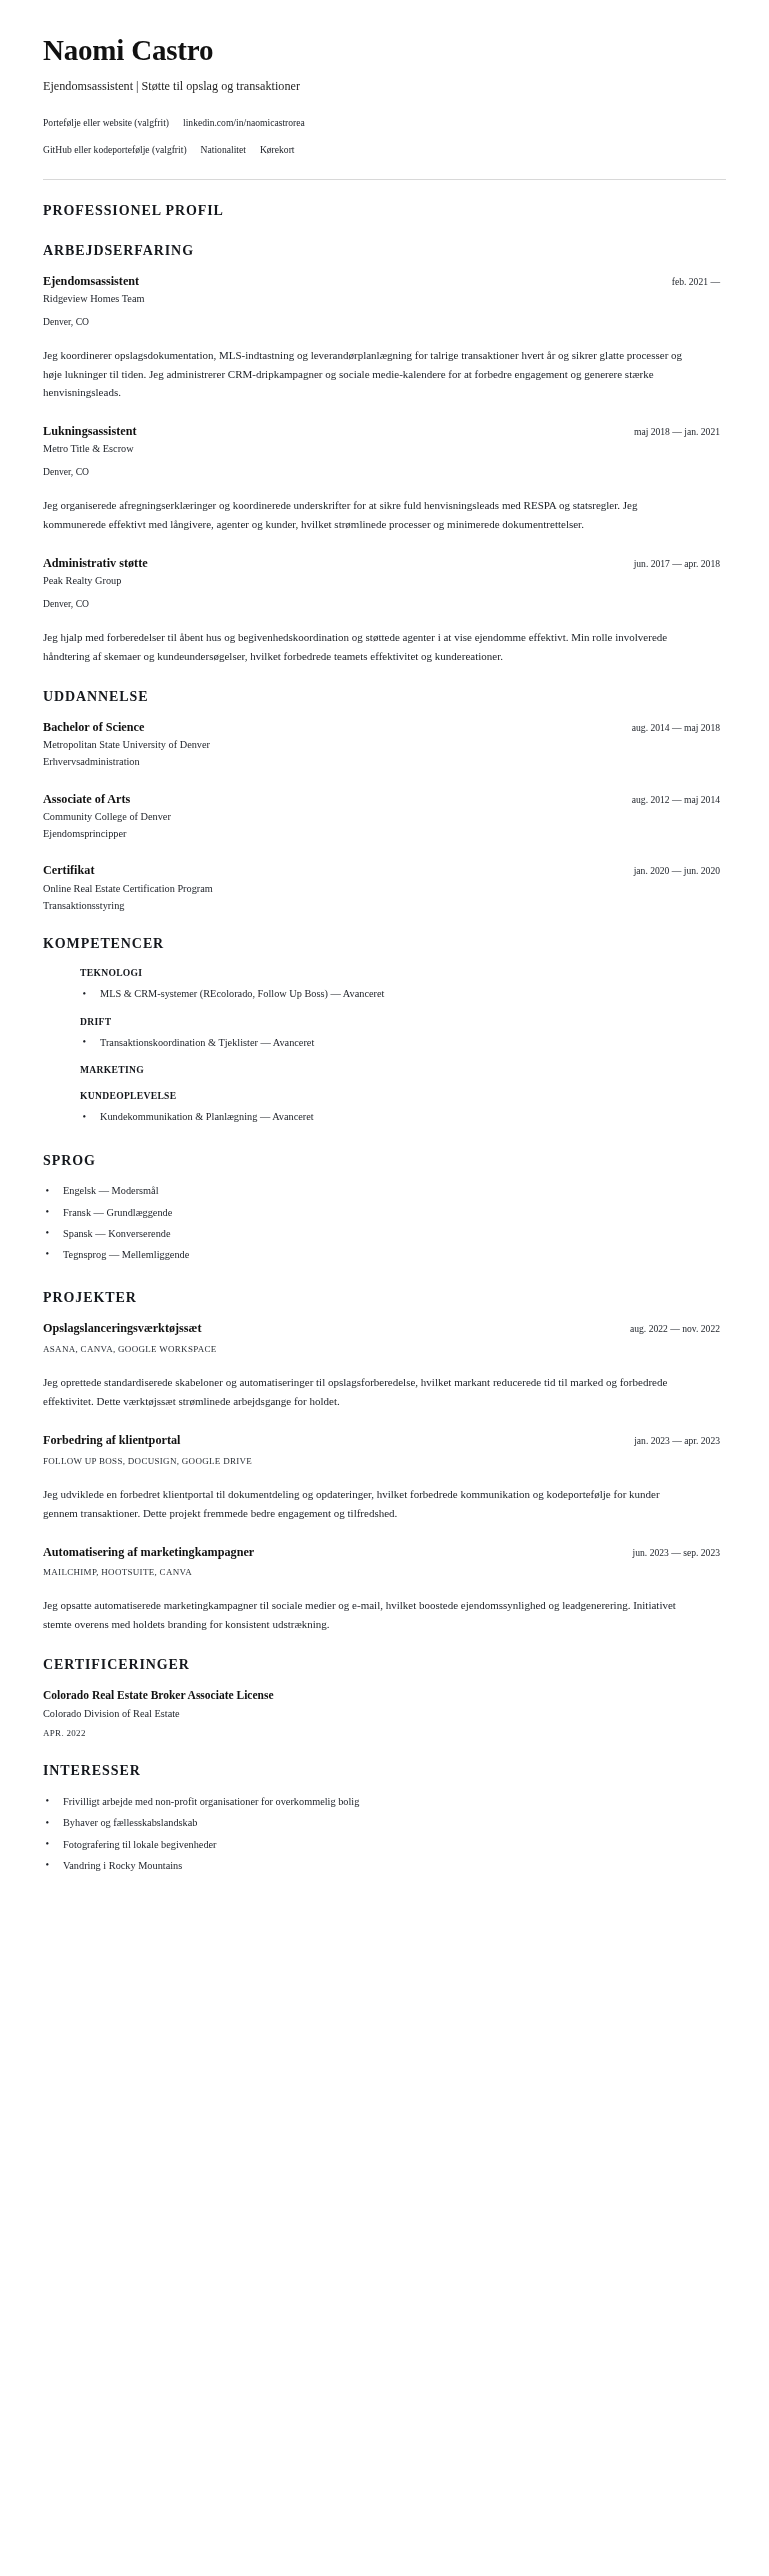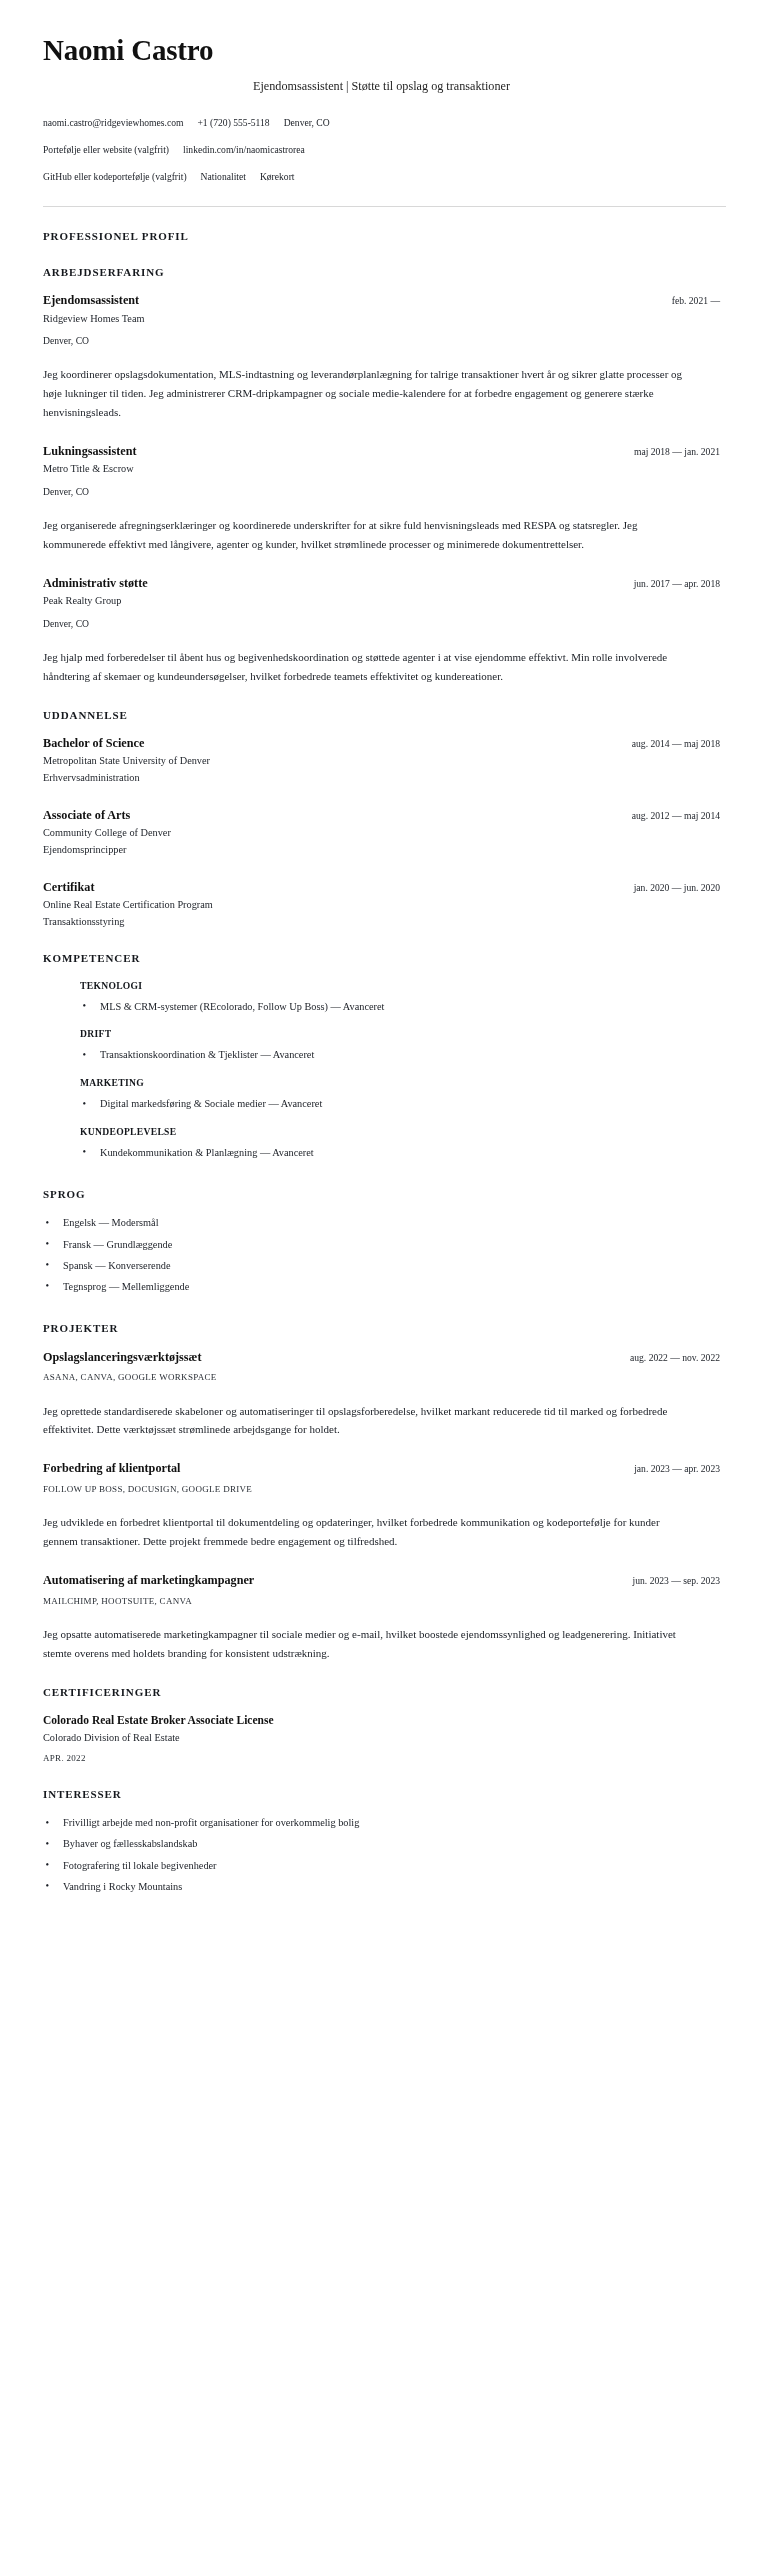--- a/index.html
+++ b/index.html
@@ -29,21 +29,20 @@
     line-height: 1.08;
     margin: 0 0 13px 0;
     color: #111111;
   }
   .resume-headline {
     font-size: 12.2px;
     font-weight: 400;
     line-height: 1.3;
     margin: 0 0 22px 0;
     color: #1f1f1f;
-    text-align: center;
   }
   .contact-line {
     font-size: 9.6px;
     line-height: 1.35;
     margin: 0 0 14px 0;
     color: #20242b;
     display: block;
   }
   .contact-line:last-of-type { margin-bottom: 0; }
   .contact-item { display: inline; }
@@ -52,21 +51,21 @@
   .header-rule {
     border: 0;
     border-top: 1.3px solid #d8d8d8;
     margin: 22px 0 0 0;
     width: 683px;
   }
 
   
   .section { margin-top: 23px; }
   .section-title {
-    font-size: 11px;
+    font-size: 14px;
     font-weight: 700;
     letter-spacing: 0.9px;
     text-transform: uppercase;
     color: #15181d;
     margin: 12px 0 14px 0;
     line-height: 1.2;
   }
 
   .body-text {
     font-size: 11px;
@@ -198,23 +197,20 @@
 </head>
 <body>
 
 <div class="page">
 
   <header>
     <h1 class="resume-name">Naomi Castro</h1>
     <p class="resume-headline">Ejendomsassistent | Støtte til opslag og transaktioner</p>
     <div>
       <div class="contact-line">
-        <span class="contact-item">naomi.castro@ridgeviewhomes.com</span><span class="contact-gap"></span><span class="contact-item">+1 (720) 555-5118</span><span class="contact-gap"></span><span class="contact-item">Denver, CO</span>
-      </div>
-      <div class="contact-line">
         <span class="contact-item">Portefølje eller website (valgfrit)</span><span class="contact-gap"></span><span class="contact-item">linkedin.com/in/naomicastrorea</span>
       </div>
       <div class="contact-line">
         <span class="contact-item">GitHub eller kodeportefølje (valgfrit)</span><span class="contact-gap"></span><span class="contact-item">Nationalitet</span><span class="contact-gap"></span><span class="contact-item">Kørekort</span>
       </div>
     </div>
     <hr class="header-rule">
   </header>
 
   <section class="section">
@@ -298,23 +294,20 @@
 
     <div class="skill-group">
       <h3 class="skill-group-title">DRIFT</h3>
       <ul class="bullets">
         <li>Transaktionskoordination &amp; Tjeklister — Avanceret</li>
       </ul>
     </div>
 
     <div class="skill-group">
       <h3 class="skill-group-title">MARKETING</h3>
-      <ul class="bullets">
-        <li>Digital markedsføring &amp; Sociale medier — Avanceret</li>
-      </ul>
     </div>
 
     <div class="skill-group">
       <h3 class="skill-group-title">KUNDEOPLEVELSE</h3>
       <ul class="bullets">
         <li>Kundekommunikation &amp; Planlægning — Avanceret</li>
       </ul>
     </div>
   </section>
 

